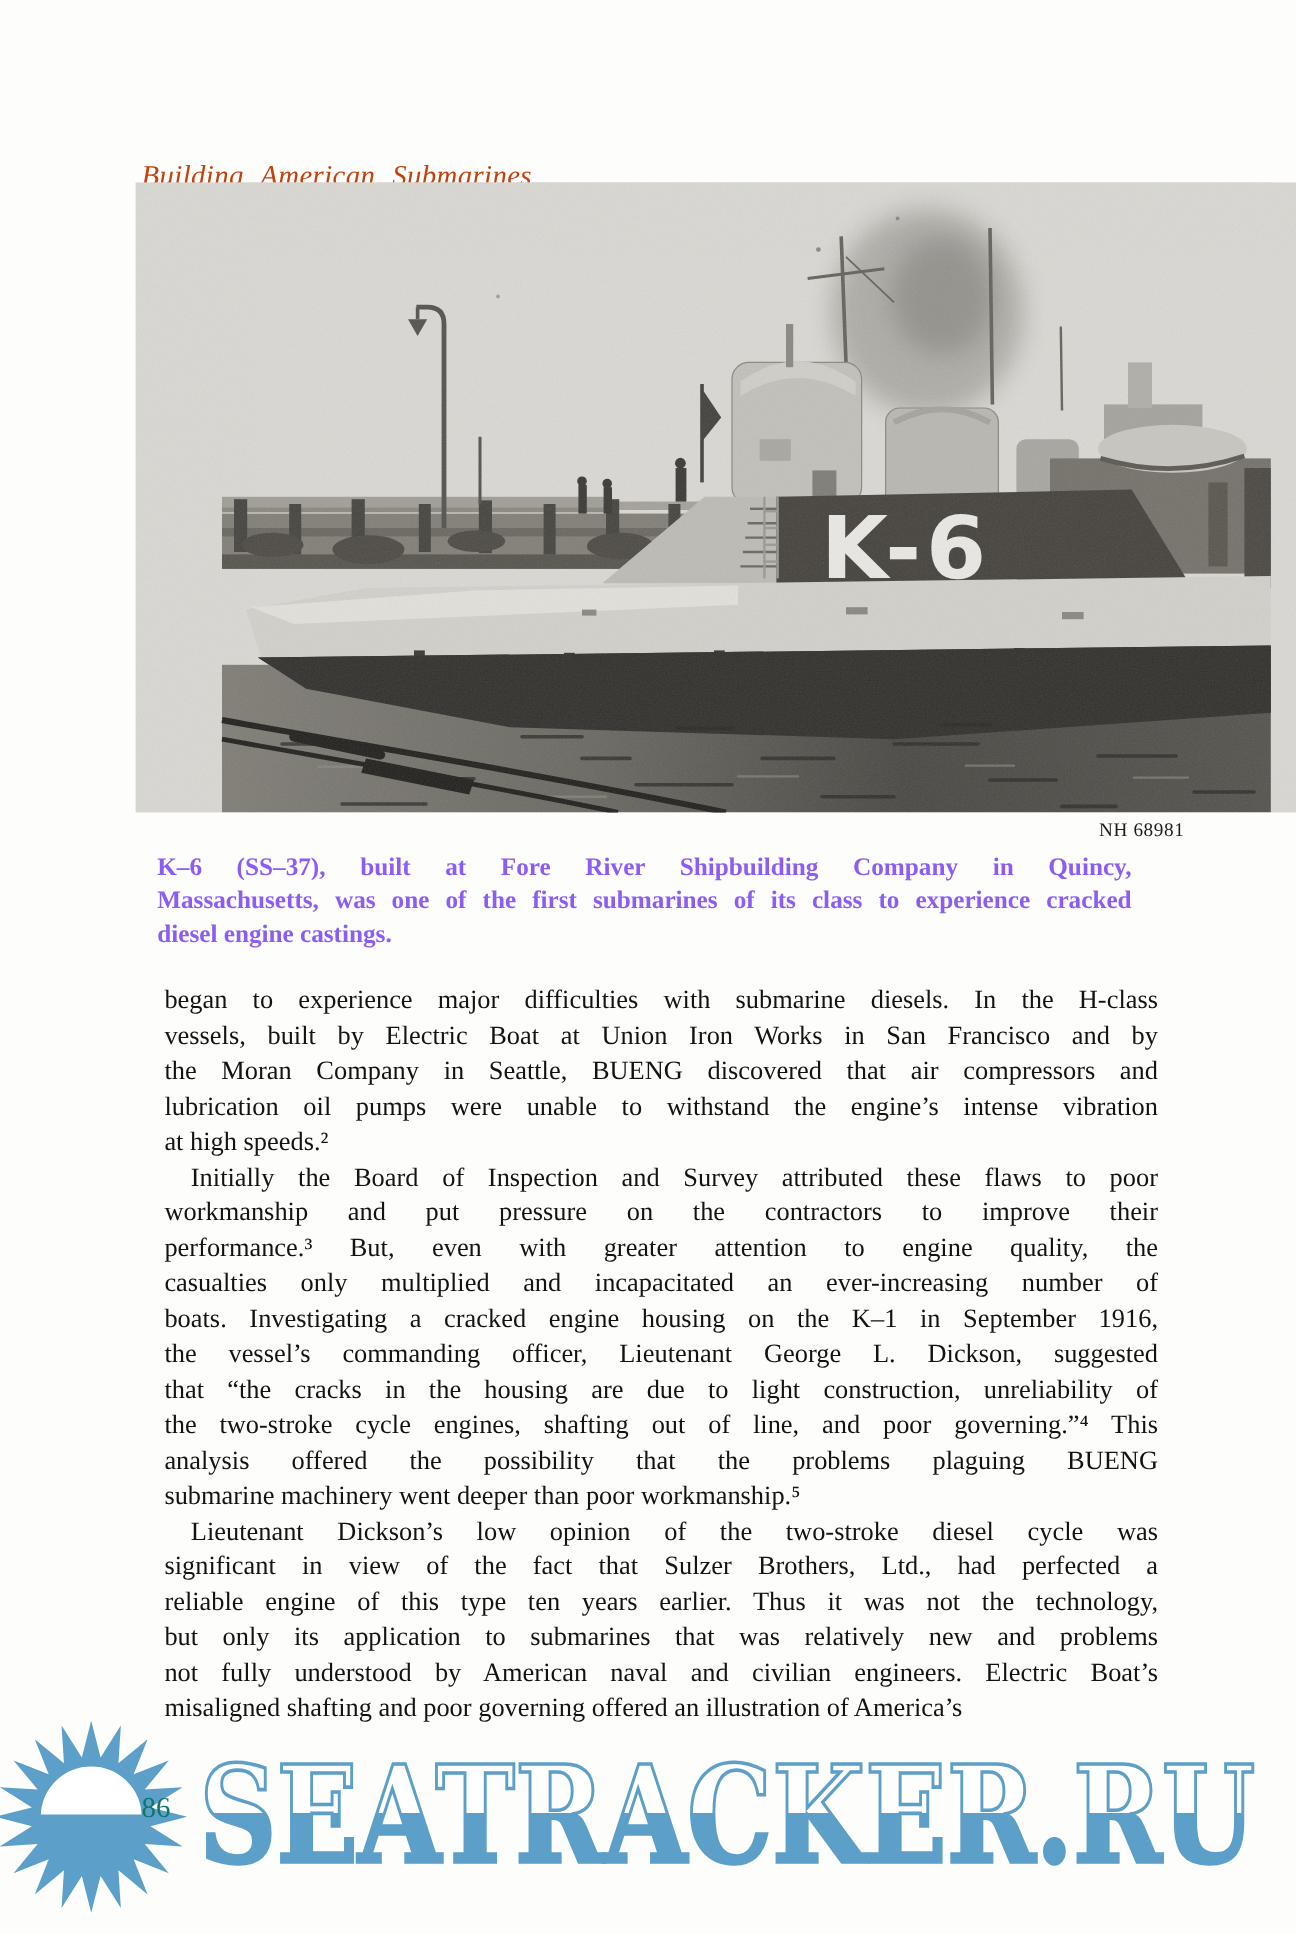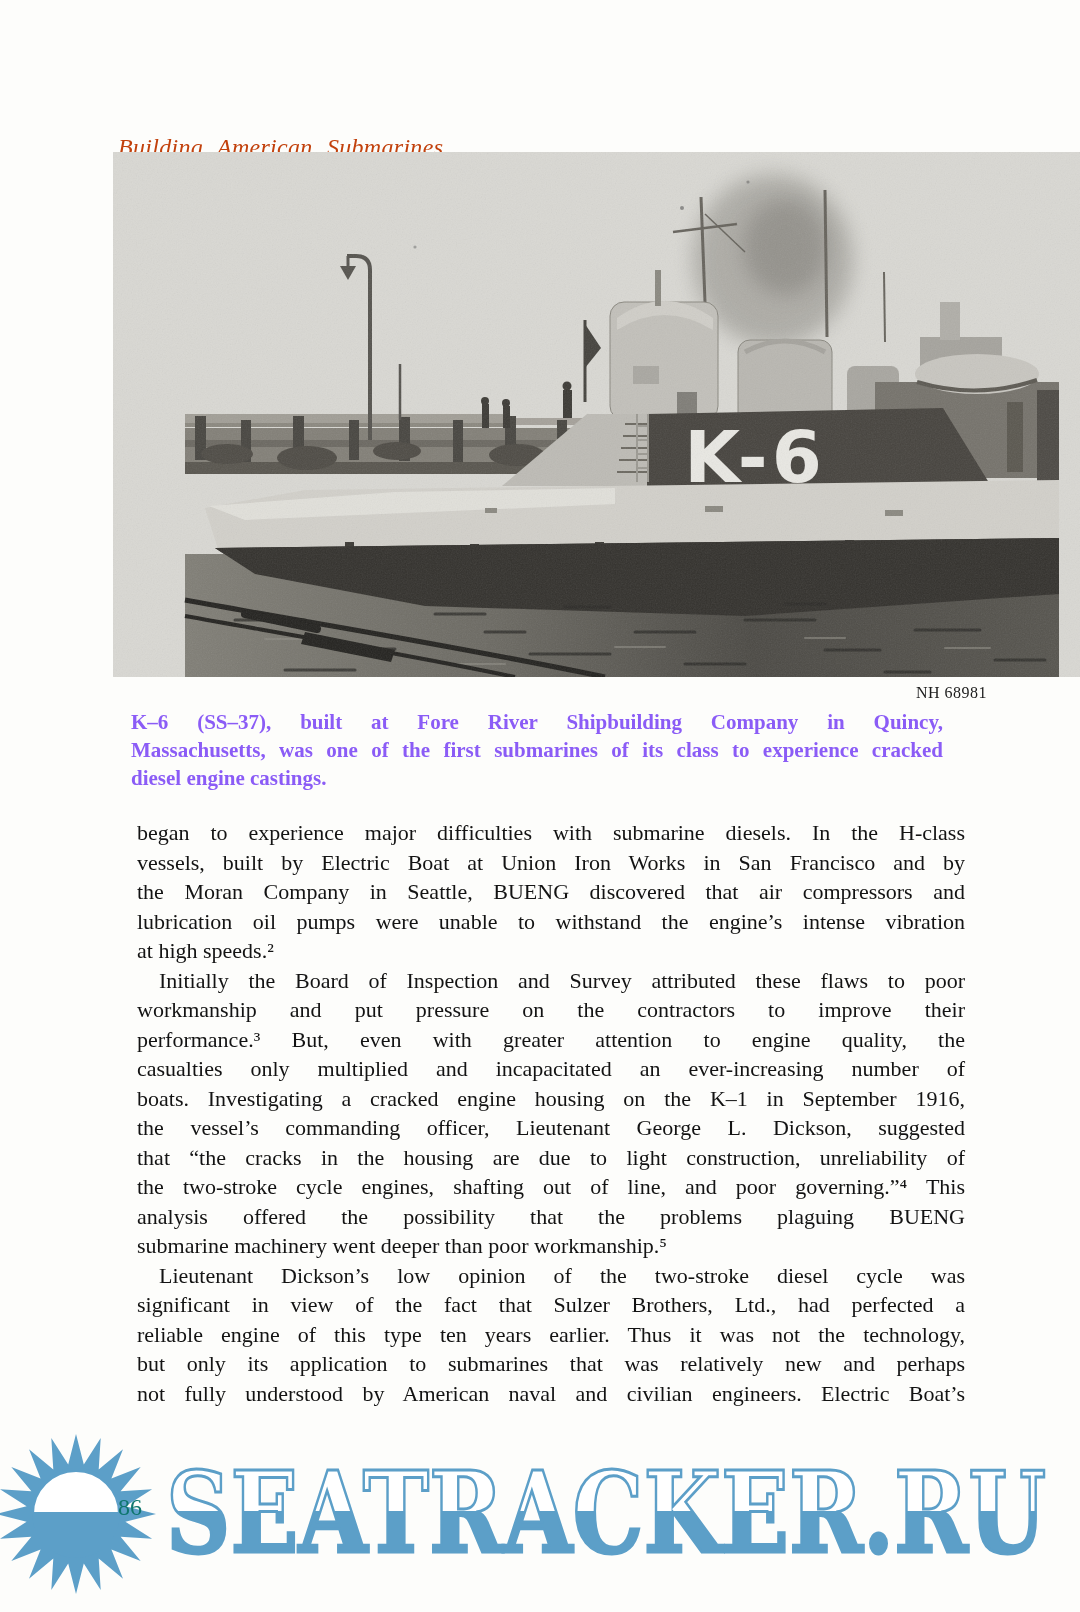--- a/index.html
+++ b/index.html
@@ -262,22 +262,23 @@
     <div class="body-line">casualties only multiplied and incapacitated an ever-increasing number of</div>
     <div class="body-line">boats. Investigating a cracked engine housing on the K–1 in September 1916,</div>
     <div class="body-line">the vessel’s commanding officer, Lieutenant George L. Dickson, suggested</div>
     <div class="body-line">that “the cracks in the housing are due to light construction, unreliability of</div>
     <div class="body-line">the two-stroke cycle engines, shafting out of line, and poor governing.”⁴ This</div>
     <div class="body-line">analysis offered the possibility that the problems plaguing BUENG</div>
     <div class="body-line last">submarine machinery went deeper than poor workmanship.⁵</div>
     <div class="body-line indent">Lieutenant Dickson’s low opinion of the two-stroke diesel cycle was</div>
     <div class="body-line">significant in view of the fact that Sulzer Brothers, Ltd., had perfected a</div>
     <div class="body-line">reliable engine of this type ten years earlier. Thus it was not the technology,</div>
-    <div class="body-line">but only its application to submarines that was relatively new and perhaps</div>
+    <div class="body-line">but only its application to submarines that was relatively new and problems</div>
     <div class="body-line">not fully understood by American naval and civilian engineers. Electric Boat’s</div>
+    <div class="body-line last">misaligned shafting and poor governing offered an illustration of America’s</div>
   </div>
 
 <div class="page-number">86</div>
 
 <div class="watermark">
   <svg viewBox="0 0 1080 172">
     <defs>
       <linearGradient id="wmgrad" gradientUnits="userSpaceOnUse" x1="0" y1="50" x2="0" y2="132">
         <stop offset="0" stop-color="#ffffff"></stop>
         <stop offset="0.5" stop-color="#ffffff"></stop>

